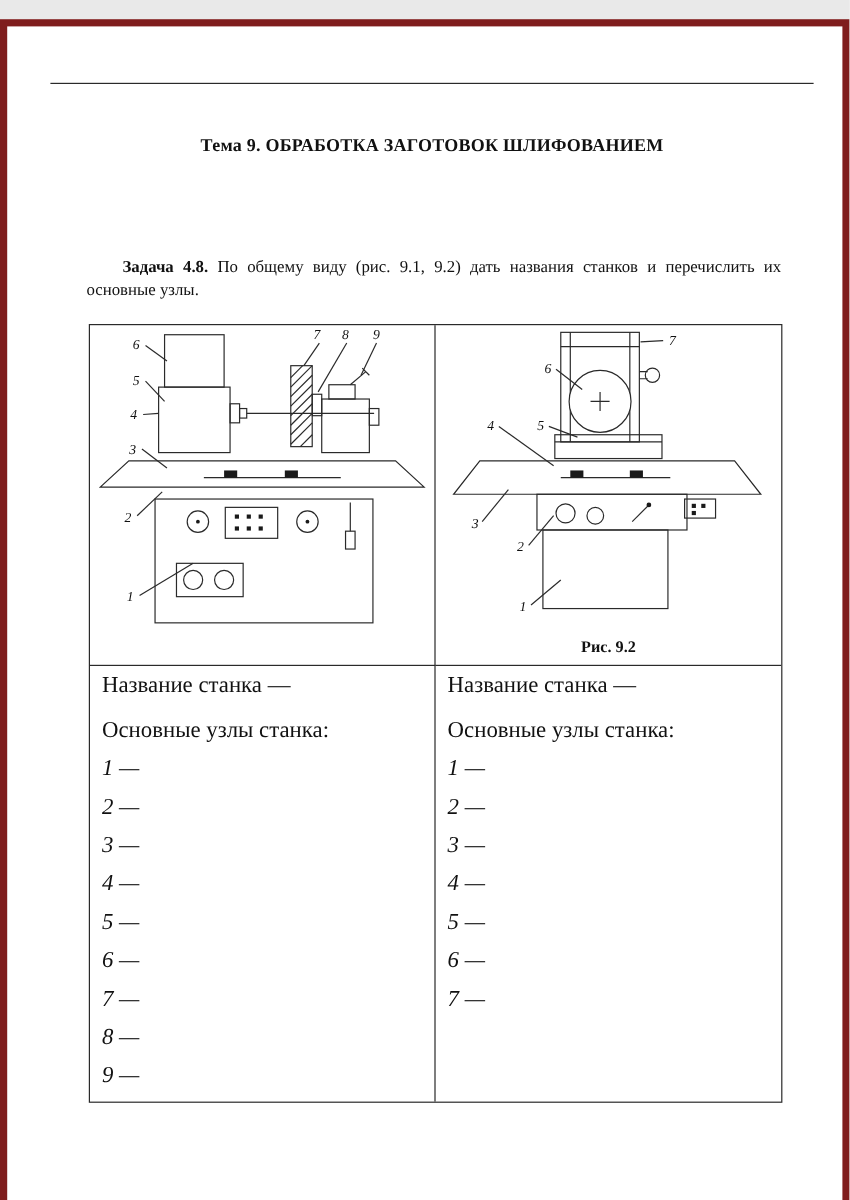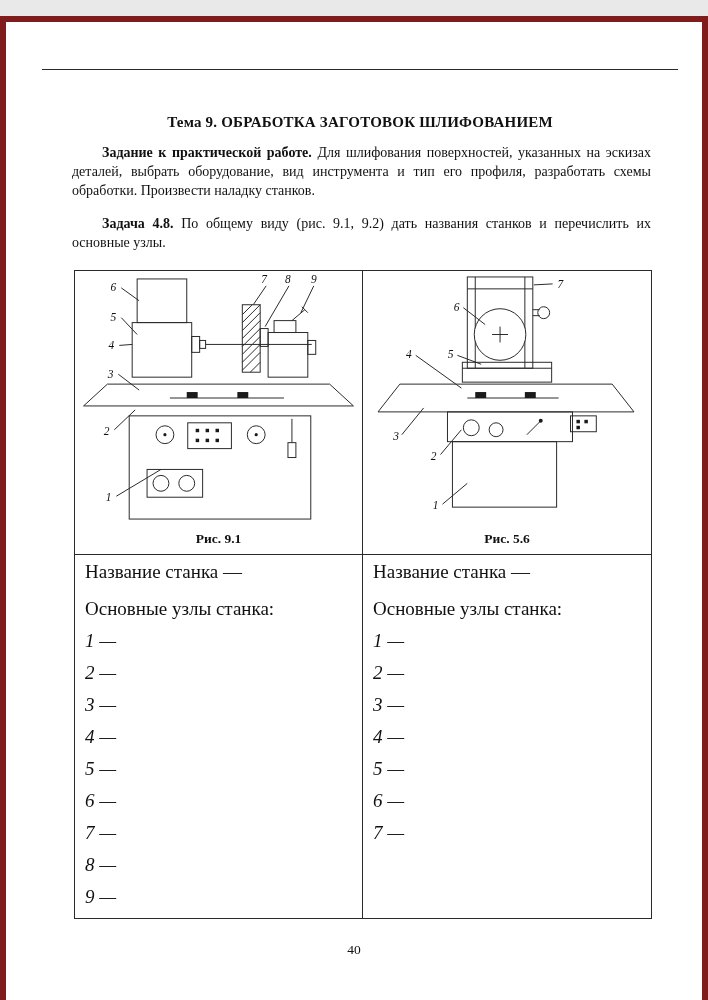--- a/index.html
+++ b/index.html
@@ -47,21 +47,20 @@
   svg text { font-family:"Liberation Serif", serif; font-style:italic; font-size:11.5px; fill:#111; stroke:none; }
 </style>
 </head>
 <body>
 
 <div class="page">
   <div class="rule top"></div>
 
   <div class="title">Тема 9. ОБРАБОТКА ЗАГОТОВОК ШЛИФОВАНИЕМ</div>
 
-  <p class="para para1"><span class="lead">Задание к практической работе.</span> <span>Для шлифования поверхностей, указанных на эскизах деталей, выбрать оборудование, вид инструмента и тип его профиля, разработать схемы обработки. Произвести наладку станков.</span></p>
 
   <p class="para para2"><span class="lead">Задача 4.8.</span> <span>По общему виду (рис. 9.1, 9.2) дать названия станков и перечислить их основные узлы.</span></p>
 
   <div class="worktable">
 
     <div class="cell fig-cell col-left">
       <svg viewBox="0 0 288 256" aria-hidden="true">
         <g class="draw">
 
           <rect x="62" y="8" width="50" height="44"></rect>
@@ -128,21 +127,20 @@
           <text x="41" y="50" text-anchor="end">5</text>
           <text x="39" y="79" text-anchor="end">4</text>
           <text x="38" y="108" text-anchor="end">3</text>
           <text x="34" y="165" text-anchor="end">2</text>
           <text x="36" y="232" text-anchor="end">1</text>
           <text x="190" y="12" text-anchor="middle">7</text>
           <text x="214" y="12" text-anchor="middle">8</text>
           <text x="240" y="12" text-anchor="middle">9</text>
         </g>
       </svg>
-      <div class="fig-caption">Рис. 9.1</div>
     </div>
 
     <div class="cell fig-cell">
       <svg viewBox="0 0 288 256" aria-hidden="true">
         <g class="draw">
 
           <rect x="104" y="6" width="66" height="92"></rect>
           <line x1="112" y1="6" x2="112" y2="98"></line>
           <line x1="162" y1="6" x2="162" y2="98"></line>
           <line x1="104" y1="18" x2="170" y2="18"></line>
@@ -188,21 +186,21 @@
         <g>
           <text x="195" y="17">7</text>
           <text x="96" y="40" text-anchor="end">6</text>
           <text x="90" y="88" text-anchor="end">5</text>
           <text x="48" y="88" text-anchor="end">4</text>
           <text x="35" y="170" text-anchor="end">3</text>
           <text x="73" y="190" text-anchor="end">2</text>
           <text x="75" y="240" text-anchor="end">1</text>
         </g>
       </svg>
-      <div class="fig-caption">Рис. 5.6</div>
+      <div class="fig-caption">Рис. 9.2</div>
     </div>
 
     <div class="cell form-cell col-left">
       <div>Название станка —</div>
       <div class="units-label">Основные узлы станка:</div>
       <div class="form-item">1 —</div>
       <div class="form-item">2 —</div>
       <div class="form-item">3 —</div>
       <div class="form-item">4 —</div>
       <div class="form-item">5 —</div>
@@ -219,15 +217,14 @@
       <div class="form-item">2 —</div>
       <div class="form-item">3 —</div>
       <div class="form-item">4 —</div>
       <div class="form-item">5 —</div>
       <div class="form-item">6 —</div>
       <div class="form-item">7 —</div>
     </div>
 
   </div>
 
-  <div class="page-number">40</div>
   <div class="rule bottom"></div>
 </div>
 
 </body></html>

